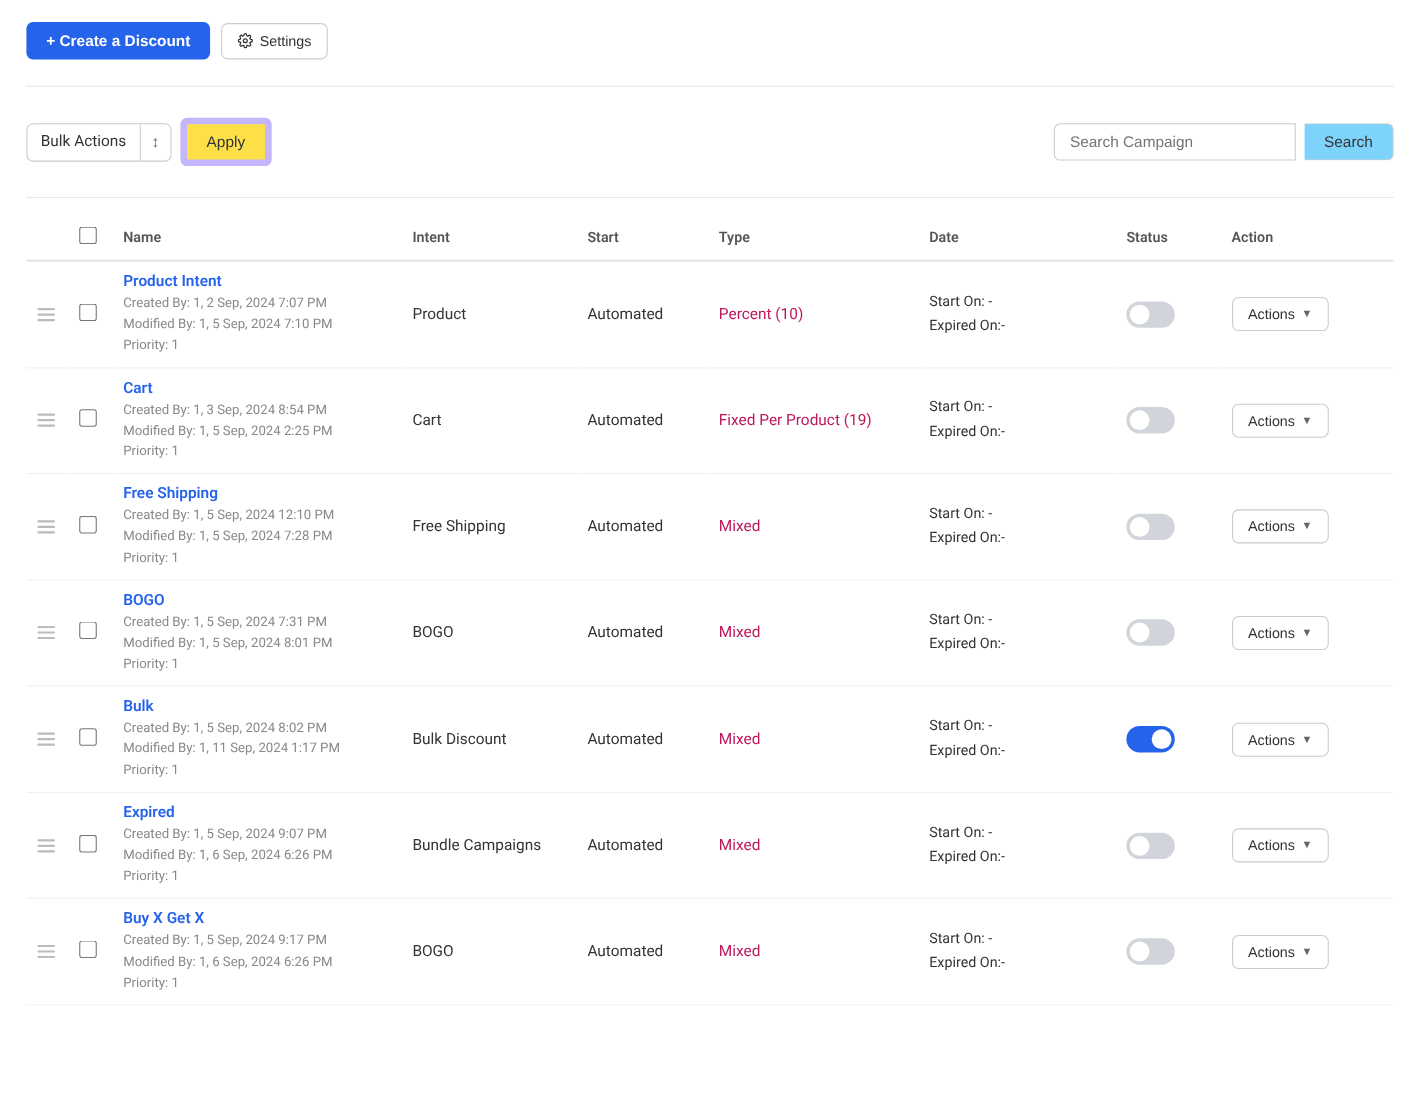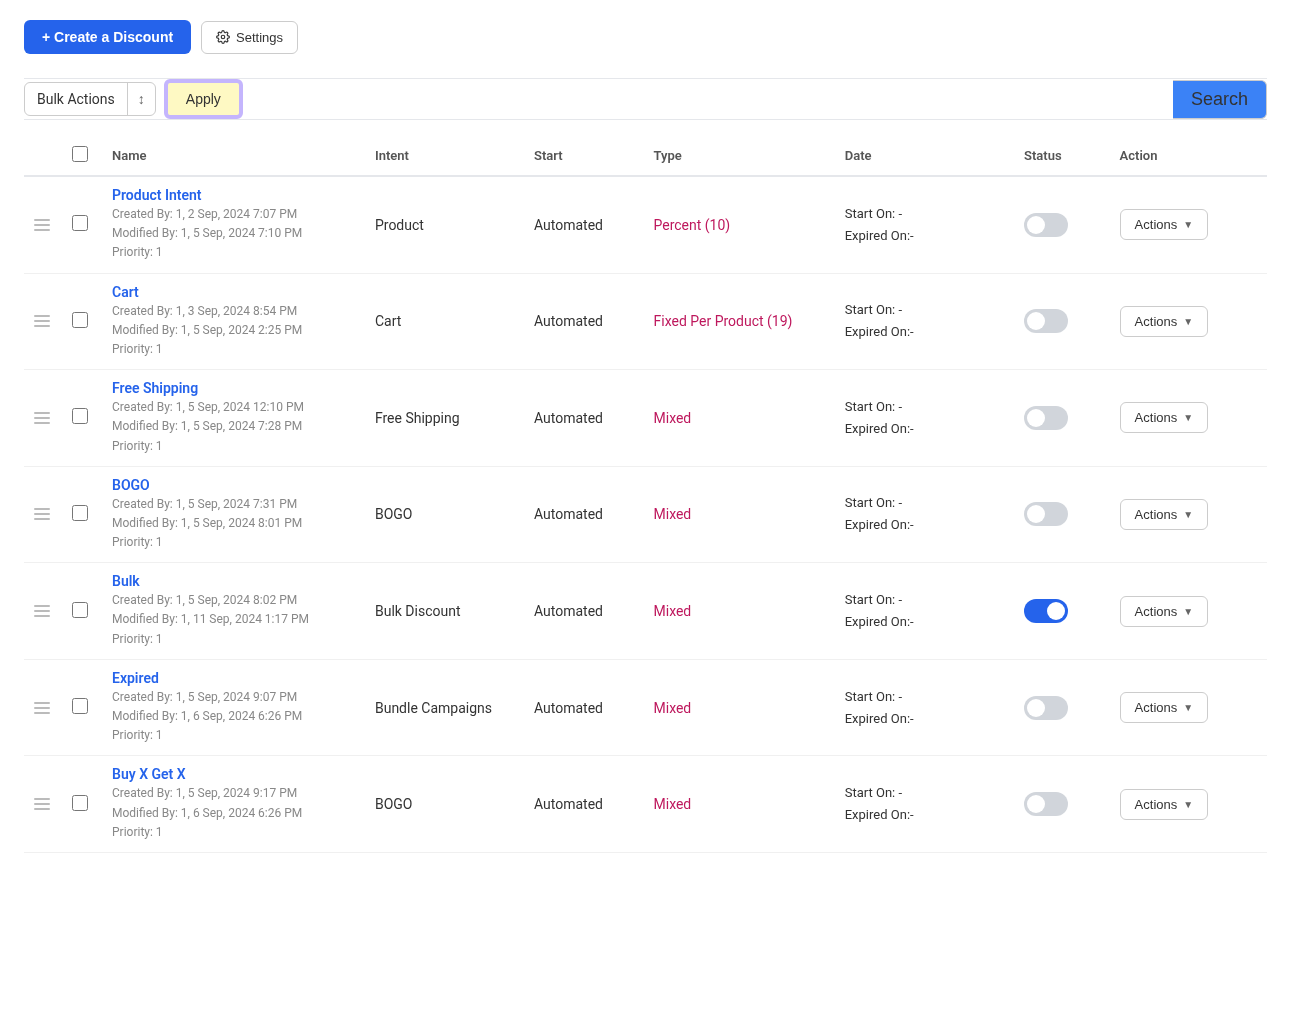--- a/index.html
+++ b/index.html
@@ -10,29 +10,29 @@
     
     .header { display: flex; align-items: center; justify-content: space-between; margin-bottom: 24px; }
     .header-left { display: flex; align-items: center; gap: 12px; }
     .page-title { font-size: 22px; font-weight: 700; color: #111; }
     .import-btn { display: flex; align-items: center; gap: 6px; border: 1px solid #ccc; background: #fff; padding: 6px 14px; border-radius: 6px; cursor: pointer; font-size: 13px; color: #333; }
     .header-right { display: flex; align-items: center; gap: 10px; }
     .create-btn { display: flex; align-items: flex-start; gap: 6px; background: #2563eb; color: #fff; border: none; padding: 9px 18px; border-radius: 6px; cursor: pointer; font-size: 14px; font-weight: 600; }
     .settings-btn { display: flex; align-items: center; gap: 6px; border: 1px solid #ccc; background: #fff; padding: 8px 14px; border-radius: 6px; cursor: pointer; font-size: 13px; color: #333; }
 
     
-    .toolbar { display: flex; align-items: center; justify-content: space-between; margin-bottom: 16px; padding: 0 0; border-top: 1px solid #e5e7eb; border-bottom: 1px solid #e5e7eb; }
+    .toolbar { display: flex; align-items: center; justify-content: space-between; margin-bottom: 16px; padding: 28px 0; border-top: 1px solid #e5e7eb; border-bottom: 1px solid #e5e7eb; }
     .toolbar-left { display: flex; align-items: center; gap: 8px; }
     .bulk-select { display: flex; align-items: center; border: 1px solid #ccc; border-radius: 6px; background: #fff; overflow: hidden; }
     .bulk-label { padding: 8px 12px; font-size: 14px; color: #333; }
     .bulk-arrow { padding: 8px 10px; border-left: 1px solid #ccc; color: #666; cursor: pointer; }
-    .apply-btn { border: 4px solid #c4b5fd; background: #fef9c3; padding: 8px 18px; border-radius: 6px; cursor: pointer; font-size: 14px; color: #333; }
+    .apply-btn { border: 6px solid #c4b5fd; background: #fde047; padding: 8px 18px; border-radius: 6px; cursor: pointer; font-size: 14px; color: #333; }
     .toolbar-right { display: flex; align-items: center; gap: 8px; }
     .search-input { border: 1px solid #ccc; border-radius: 6px 0 0 6px; padding: 8px 14px; font-size: 14px; width: 220px; outline: none; color: #999; }
-    .search-btn { border: 1px solid #ccc; border-left: none; background: #3b82f6; padding: 8px 18px; border-radius: 0 6px 6px 0; cursor: pointer; font-size: 18px; color: #333; }
+    .search-btn { border: 1px solid #ccc; border-left: none; background: #7dd3fc; padding: 8px 18px; border-radius: 0 6px 6px 0; cursor: pointer; font-size: 14px; color: #333; }
 
     
     .table-wrap { width: 100%; overflow-x: auto; }
     table { width: 100%; border-collapse: collapse; }
     thead th { text-align: left; padding: 10px 8px; font-size: 13px; font-weight: 600; color: #555; border-bottom: 2px solid #e5e7eb; }
     thead th:first-child { width: 40px; }
     thead th:nth-child(2) { width: 40px; }
 
     tbody tr { border-bottom: 1px solid #f0f0f0; }
 
@@ -93,20 +93,21 @@
 
   <div class="toolbar">
     <div class="toolbar-left">
       <div class="bulk-select">
         <span class="bulk-label">Bulk Actions</span>
         <span class="bulk-arrow">↕</span>
       </div>
       <button class="apply-btn">Apply</button>
     </div>
     <div class="toolbar-right">
+      <input class="search-input" type="text" placeholder="Search Campaign" style="">
       <button class="search-btn">Search</button>
     </div>
   </div>
 
   <div class="table-wrap">
     <table>
       <thead>
         <tr>
           <th></th>
           <th><input type="checkbox" style=""></th>

